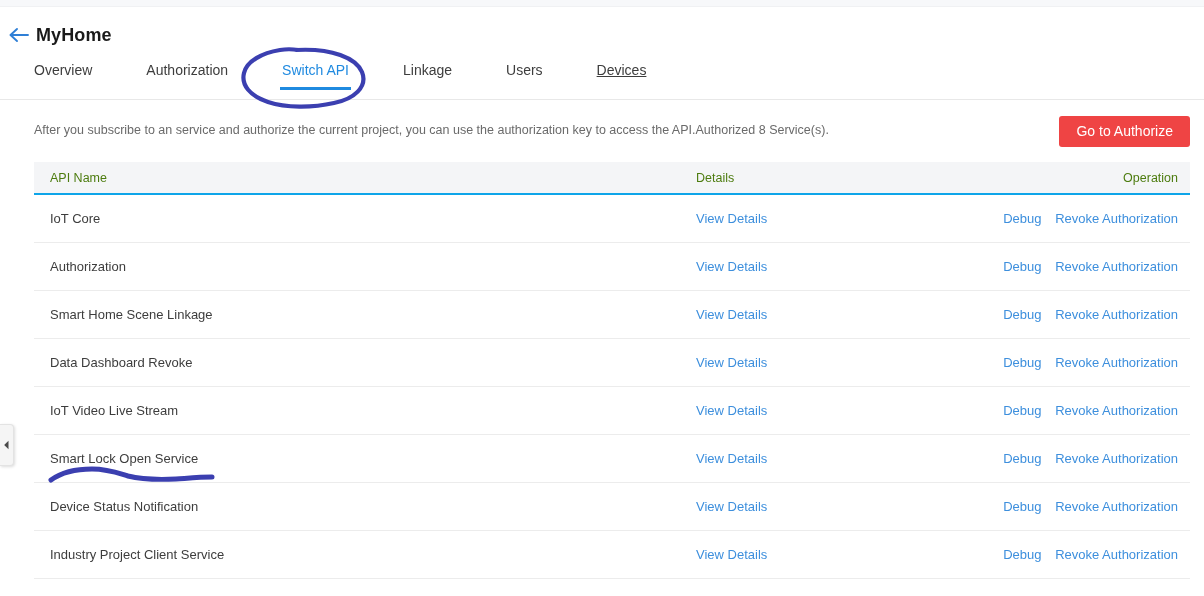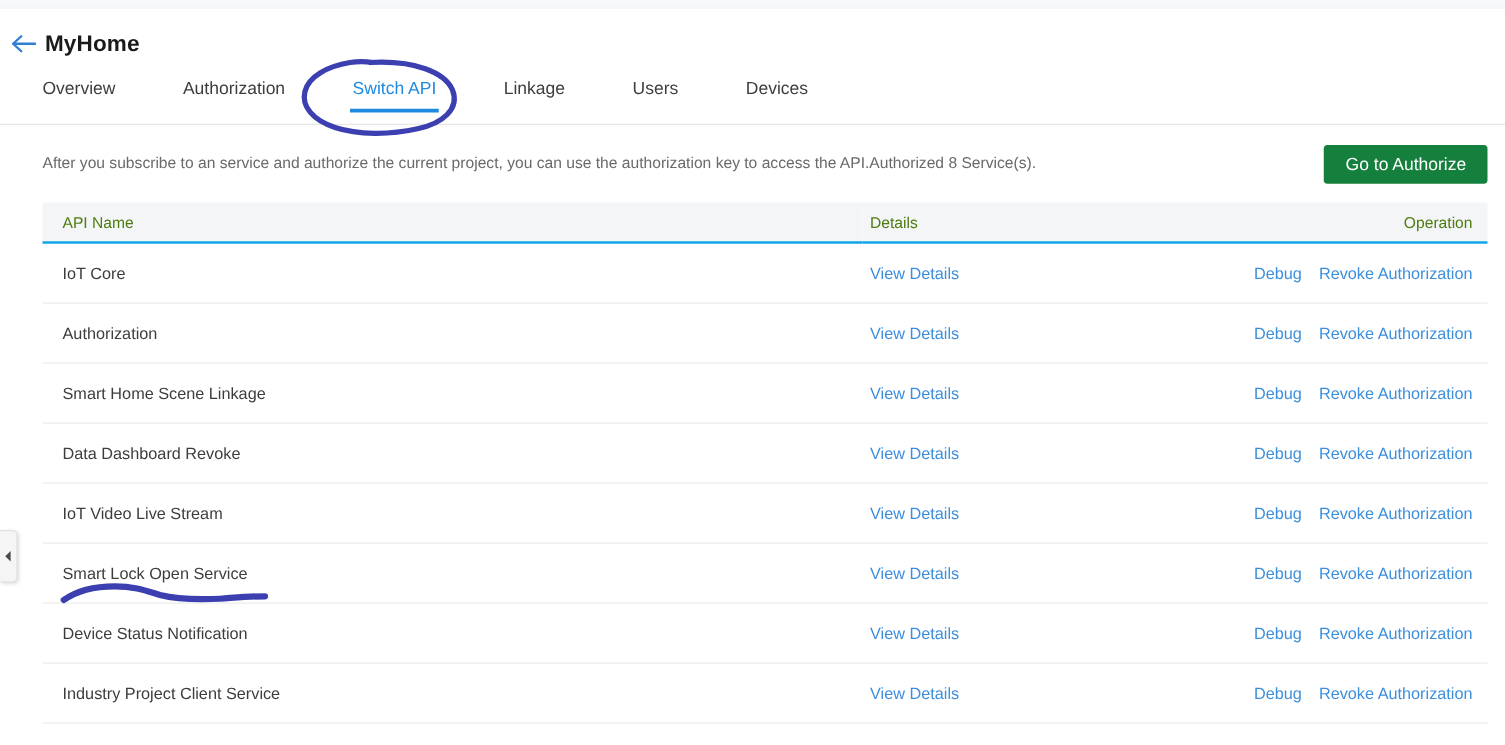--- a/index.html
+++ b/index.html
@@ -86,21 +86,21 @@
   .tab {
     position: relative;
     font-size: 14px;
     color: #3d3d3d;
     padding: 0 0 13px 0;
     margin-right: 54px;
     cursor: pointer;
     white-space: nowrap;
     line-height: 1;
   }
-  .tab:last-child { margin-right: 0; }
+  .tab:last-child { margin-right: 0; text-decoration: underline; }
   .tab.active { color: #1f8ae0; }
   .tab.active::after {
     content: "";
     position: absolute;
     left: -2px; right: -2px; bottom: 0;
     height: 3px;
     background: #1f8ae0;
   }
 
   
@@ -113,21 +113,21 @@
     display: flex; align-items: center; justify-content: space-between;
     padding: 0 14px 0 34px;
     height: 62px;
   }
   .desc-text {
     font-size: 12.5px;
     color: #6a6a6a;
     line-height: 1.4;
   }
   .authorize-btn {
-    background: #15803d;
+    background: #ef4444;
     color: #ffffff;
     font-size: 14px;
     border: none;
     border-radius: 3px;
     height: 31px;
     padding: 0 17px;
     cursor: pointer;
     white-space: nowrap;
     font-family: "Liberation Sans", sans-serif;
   }

